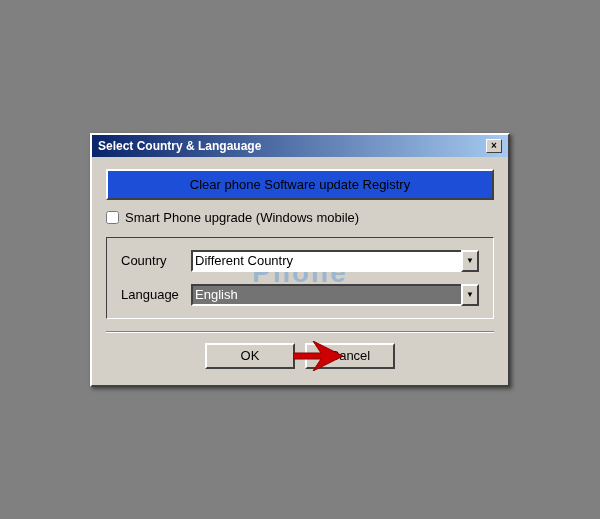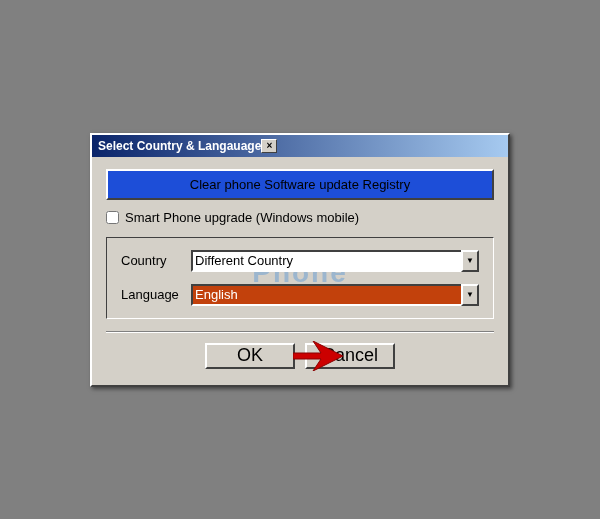--- a/index.html
+++ b/index.html
@@ -27,21 +27,21 @@
       width: 420px;
       box-shadow: 2px 2px 4px rgba(0,0,0,0.5);
     }
 
     .title-bar {
       background: linear-gradient(to right, #0a246a, #a6caf0);
       color: white;
       padding: 4px 6px;
       display: flex;
       align-items: center;
-      justify-content: flex-start;
+      justify-content: space-between;
       height: 22px;
     }
 
     .title-bar-text {
       font-size: 12px;
       font-weight: bold;
       color: white;
     }
 
     .title-bar-close {
@@ -138,21 +138,21 @@
       border-right-color: #ffffff;
       border-bottom-color: #ffffff;
       font-size: 13px;
       padding: 0 20px 0 2px;
       appearance: none;
       -webkit-appearance: none;
       cursor: pointer;
     }
 
     .select-wrapper.language-select select {
-      background: #c2410c;
+      background: #737373;
       color: white;
     }
 
     .select-arrow {
       position: absolute;
       right: 0;
       top: 0;
       bottom: 0;
       width: 18px;
       background: #d4d0c8;
@@ -181,21 +181,21 @@
       position: relative;
     }
 
     .win-button {
       width: 90px;
       height: 26px;
       background: #d4d0c8;
       border: 2px solid #ffffff;
       border-right-color: #404040;
       border-bottom-color: #404040;
-      font-size: 18px;
+      font-size: 13px;
       cursor: pointer;
       display: flex;
       align-items: center;
       justify-content: center;
     }
 
     .ok-button {
       position: relative;
     }
 

